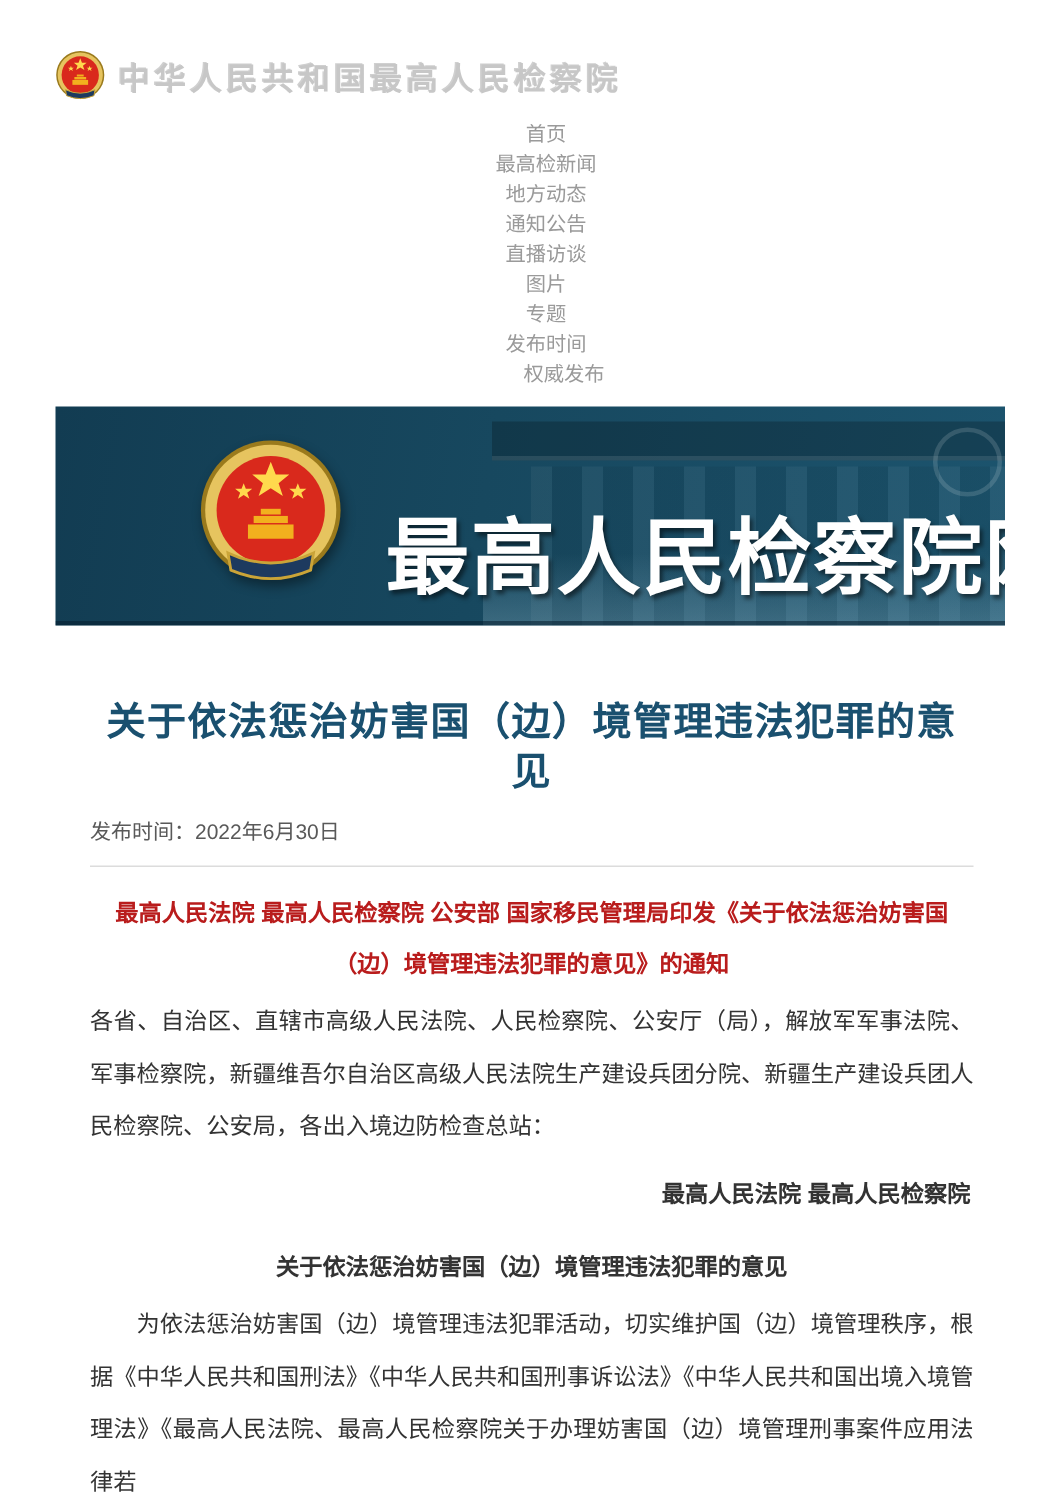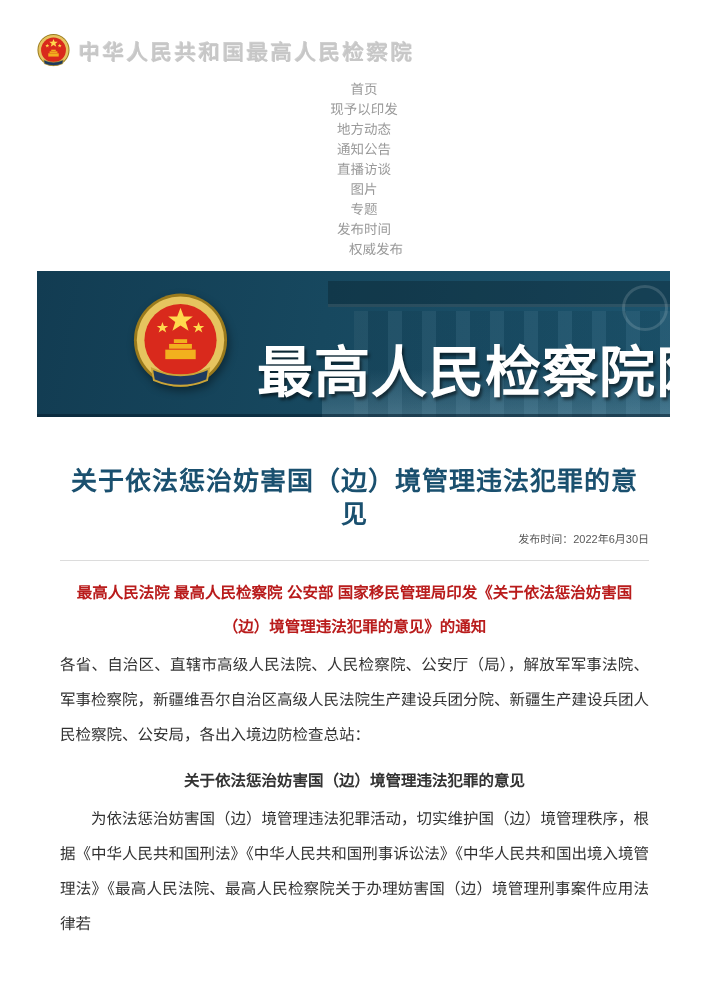--- a/index.html
+++ b/index.html
@@ -77,21 +77,21 @@
     background: rgba(5,30,45,0.55);
   }
 
   
   .article { padding: 48px 58px 0 60px; color: #333; }
   .article-title {
     text-align: center; font-size: 26px; font-weight: bold;
     color: #1a506f; letter-spacing: 1px; line-height: 1.25;
   }
   .publish-time {
-    text-align: right; font-size: 11px; color: #595959; 
+    text-align: left; font-size: 14px; color: #595959; margin-top: 13px;
   }
   .article-divider {
     border: none; border-top: 1px solid #dcdcdc; margin-top: 14px;
   }
   .notice-heading {
     margin-top: 15px; text-align: center; font-weight: bold;
     font-size: 15.5px; line-height: 34px; color: #b91c1c;
   }
   .para {
     font-size: 15.5px; line-height: 35px; text-align: justify; color: #333;
@@ -124,21 +124,21 @@
       <rect x="34" y="62" width="32" height="10" fill="#f2b01e"></rect>
       <rect x="38" y="56" width="24" height="5" fill="#f2b01e"></rect>
       <rect x="43" y="51" width="14" height="4" fill="#f2b01e"></rect>
       <path d="M20 82 Q50 96 80 82 L78 94 Q50 106 22 94 Z" fill="#1d3a5f" stroke="#caa438" stroke-width="2"></path>
     </svg>
     <div class="site-title">中华人民共和国最高人民检察院</div>
   </div>
 
   <nav class="main-nav">
     <span class="nav-item">首页</span>
-    <span class="nav-item">现予以印发</span>
+    <span class="nav-item">最高检新闻</span>
     <span class="nav-item">地方动态</span>
     <span class="nav-item">通知公告</span>
     <span class="nav-item">直播访谈</span>
     <span class="nav-item">图片</span>
     <span class="nav-item">专题</span>
     <span class="nav-item">发布时间</span>
     <span class="nav-item">权威发布</span>
   </nav>
 
   <div class="banner">
@@ -166,20 +166,21 @@
     <h1 class="article-title">关于依法惩治妨害国（边）境管理违法犯罪的意见</h1>
     <div class="publish-time">发布时间：2022年6月30日</div>
     <hr class="article-divider">
 
     <h2 class="notice-heading">最高人民法院 最高人民检察院 公安部 国家移民管理局印发《关于依法惩治妨害国（边）境管理违法犯罪的意见》的通知</h2>
 
     <p class="para">各省、自治区、直辖市高级人民法院、人民检察院、公安厅（局），解放军军事法院、军事检察院，新疆维吾尔自治区高级人民法院生产建设兵团分院、新疆生产建设兵团人民检察院、公安局，各出入境边防检查总站：</p>
 
 
     <div class="signatures">
+      <div class="signature-line">最高人民法院 最高人民检察院</div>
     </div>
 
     <h2 class="section-heading">关于依法惩治妨害国（边）境管理违法犯罪的意见</h2>
 
     <p class="para indent">为依法惩治妨害国（边）境管理违法犯罪活动，切实维护国（边）境管理秩序，根据《中华人民共和国刑法》《中华人民共和国刑事诉讼法》《中华人民共和国出境入境管理法》《最高人民法院、最高人民检察院关于办理妨害国（边）境管理刑事案件应用法律若</p>
   </article>
 
 </div>
 
 </body></html>

